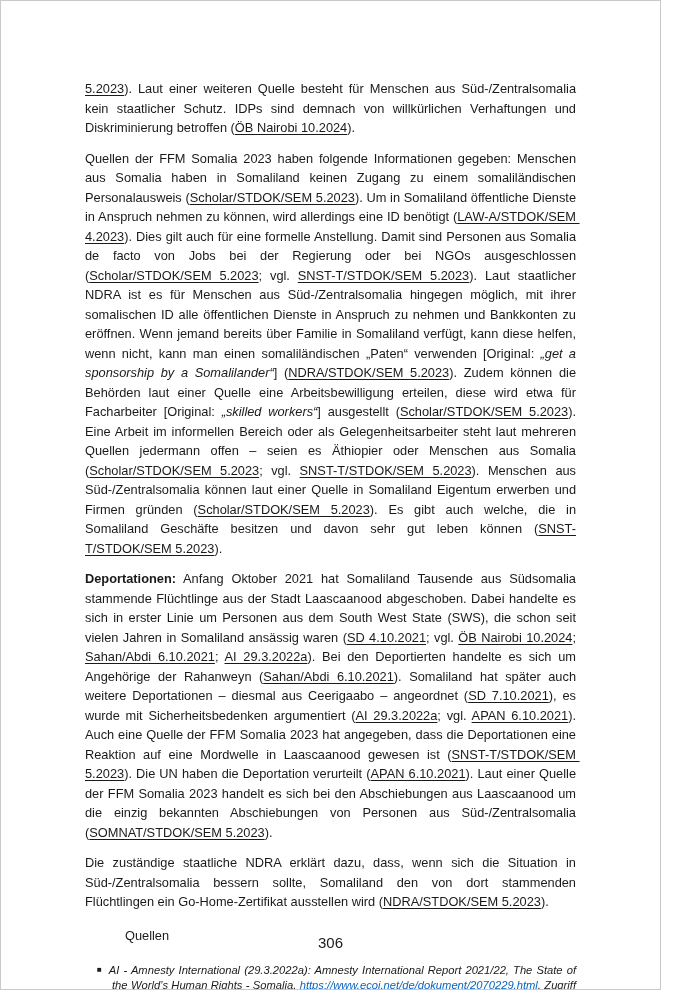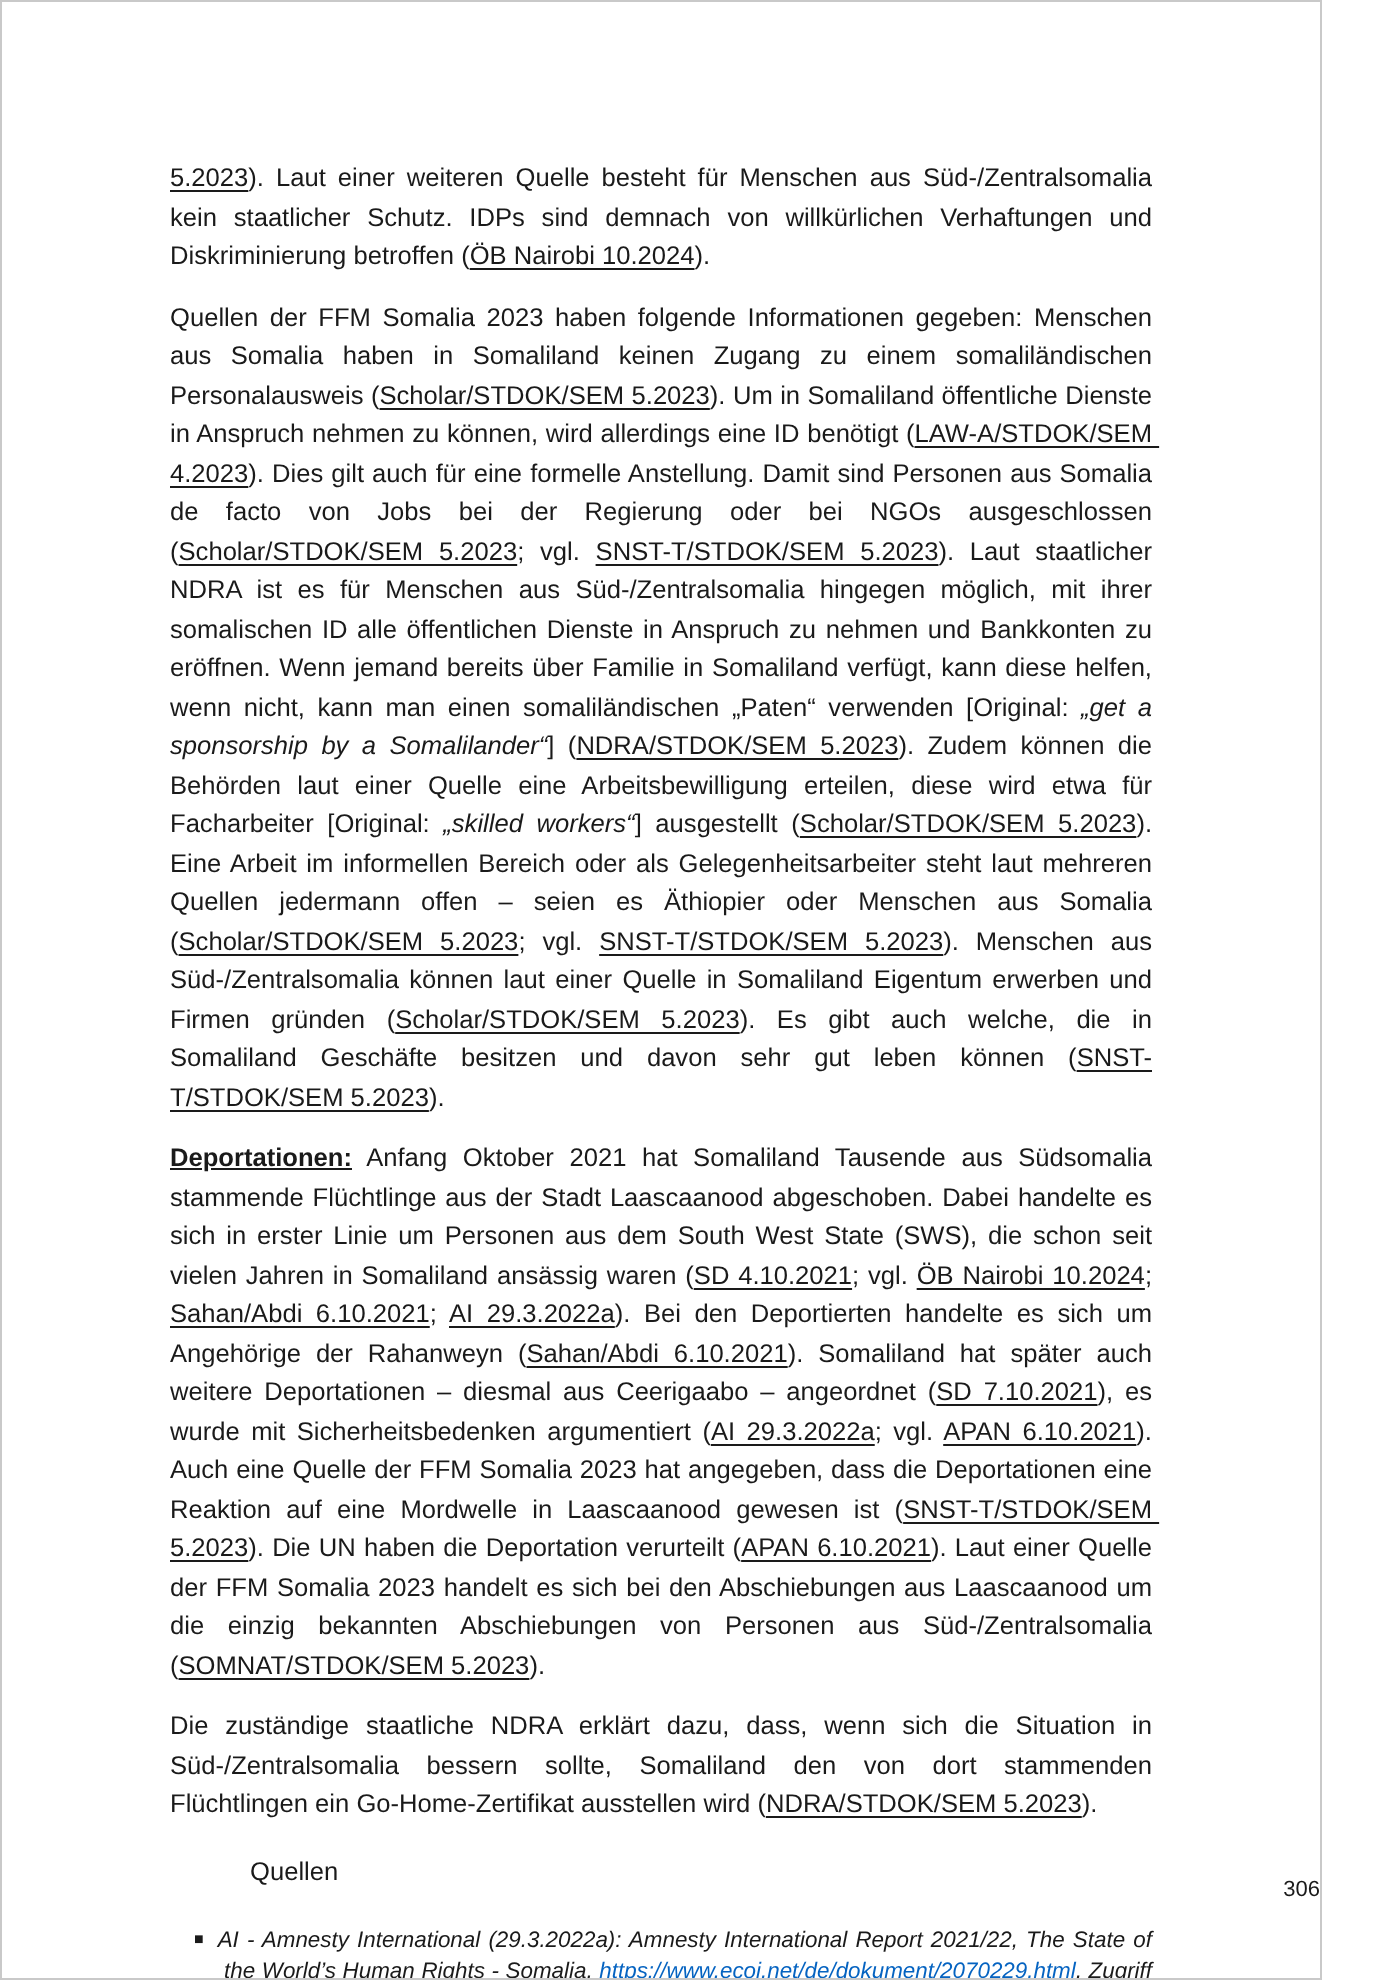--- a/index.html
+++ b/index.html
@@ -26,21 +26,21 @@
     line-height: 19.5px;
     text-align: justify;
   }
   .seg { white-space: pre-wrap; }
   .seg-ref {
     text-decoration: underline;
     text-underline-offset: 2px;
     text-decoration-thickness: 1px;
     cursor: pointer;
   }
-  .seg-bold { font-weight: bold; text-decoration: underline; }
+  .seg-bold { font-weight: bold; }
   .seg-italic { font-style: italic; }
   .seg-url { color: var(--link-blue, #0563c1); cursor: pointer; }
   .sources-heading { margin-top: 14px; margin-bottom: 0; margin-left: 40px; }
   .sources { margin-top: 17px; }
   .sources .para {
     font-size: 11.2px;
     line-height: 15.5px;
     margin: 0 0 6px 12px;
     padding-left: 15px;
     text-indent: -15px;
@@ -50,22 +50,22 @@
   .seg-marker {
     font-size: 8px;
     vertical-align: 1.5px;
     padding-right: 6px;
   }
   .page-number {
     position: absolute;
     bottom: 38px;
     left: 0;
     width: 100%;
-    text-align: right;
-    font-size: 11px;
+    text-align: center;
+    font-size: 15px;
     color: #1a1a1a;
   }
 </style>
 </head>
 <body>
 
 <div class="page">
   <div class="content">
     <div>
         <p class="para"><span class="seg seg-ref">5.2023</span><span class="seg">). Laut einer weiteren Quelle besteht für Menschen aus Süd-/Zentralsomalia kein staatlicher Schutz. IDPs sind demnach von willkürlichen Verhaftungen und Diskriminierung betroffen (</span><span class="seg seg-ref">ÖB Nairobi 10.2024</span><span class="seg">).</span></p>

